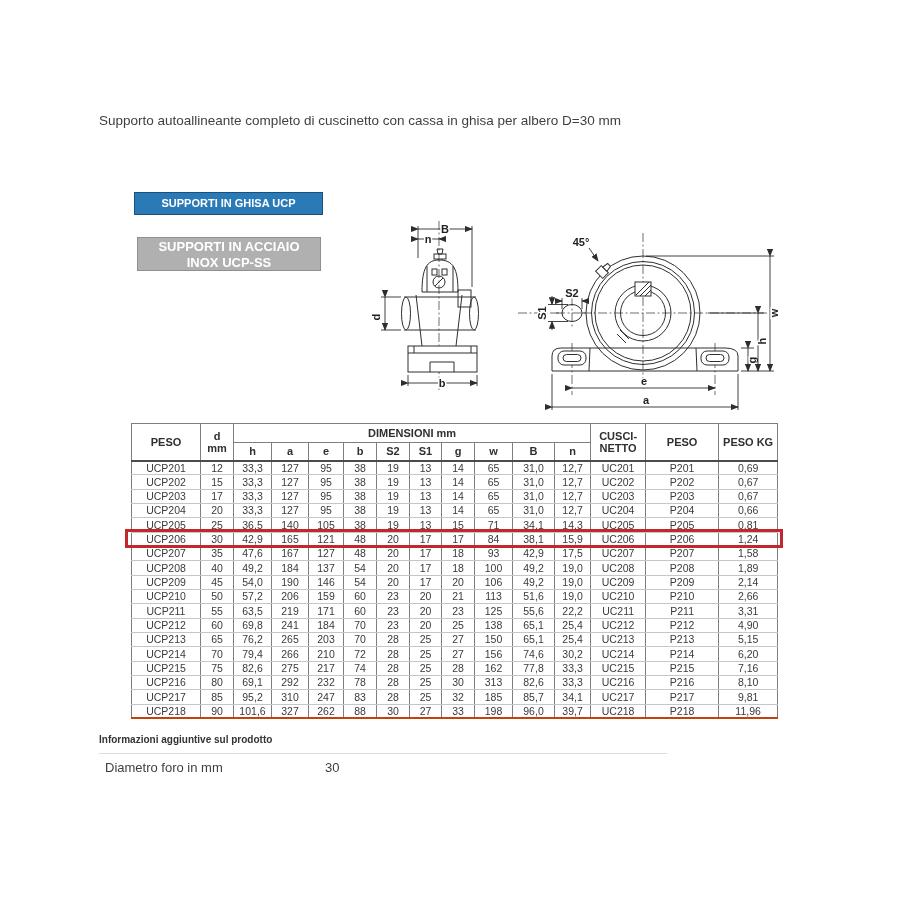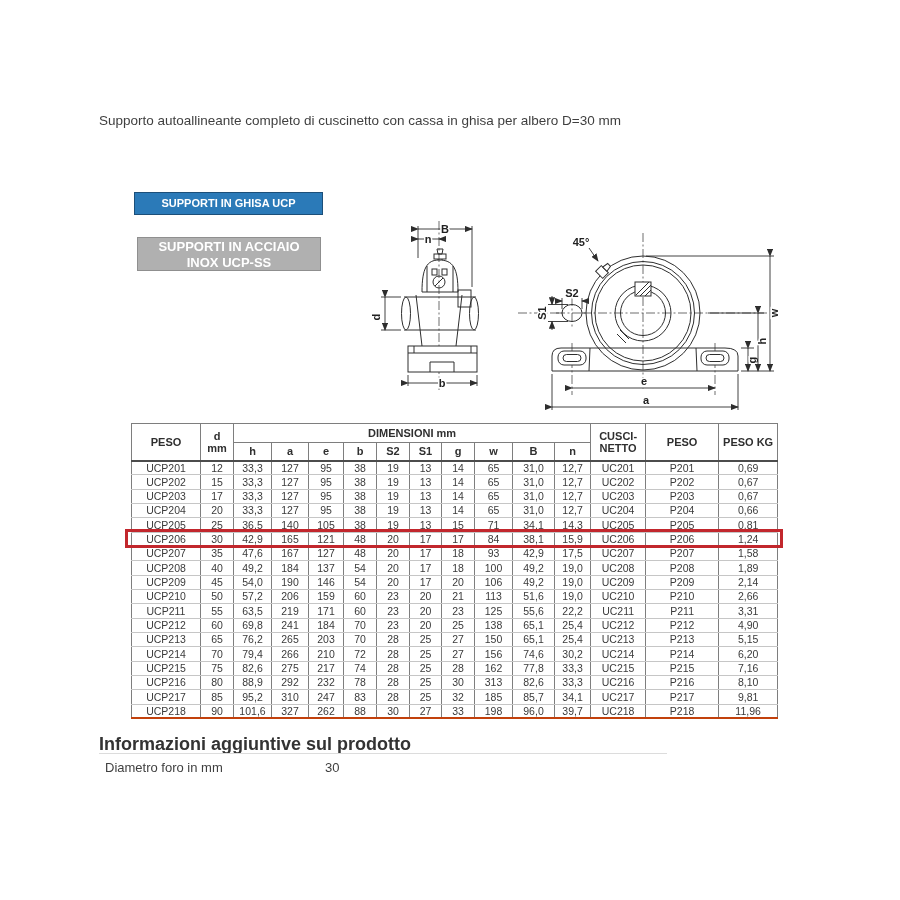--- a/index.html
+++ b/index.html
@@ -33,21 +33,21 @@
   .spec thead th.span2 { border-bottom:2px solid #4c4c4c; }
   .spec thead tr.r2 th { border-bottom:2px solid #4c4c4c; }
   .spec tbody td { height:14.33px; font-size:10.5px; padding:0;
     border-top:1px solid #c6c6c6; border-bottom:1px solid #c6c6c6;
     border-left:1px solid #7e7e7e; border-right:1px solid #7e7e7e; line-height:1; }
   .spec tbody tr:last-child td { border-bottom:2px solid #c2410c; }
 
   .hl-box { position:absolute; border:3px solid #c2272d; background:transparent;
     pointer-events:none; }
 
-  .footer-heading { position:absolute; left:99px; top:734px; font-size:18px;
+  .footer-heading { position:absolute; left:99px; top:734px; font-size:10px;
     font-weight:bold; color:#333333; }
   .footer-divider { position:absolute; left:99px; top:753px; width:568px; height:0;
     border-top:1px solid #dcdcdc; }
   .footer-label { position:absolute; left:105px; top:760px; font-size:13px; color:#3f3f3f; }
   .footer-value { position:absolute; left:325px; top:760px; font-size:13px; color:#3f3f3f; }
 </style>
 </head>
 <body>
 
 <div class="page-title">Supporto autoallineante completo di cuscinetto con cassa in ghisa per albero D=30 mm</div>
@@ -500,21 +500,21 @@
       <td>162</td>
       <td>77,8</td>
       <td>33,3</td>
       <td>UC215</td>
       <td>P215</td>
       <td>7,16</td>
     </tr>
       <tr style="">
       <td>UCP216</td>
       <td>80</td>
-      <td>88,9</td>
+      <td>69,1</td>
       <td>292</td>
       <td>232</td>
       <td>78</td>
       <td>28</td>
       <td>25</td>
       <td>30</td>
       <td>313</td>
       <td>82,6</td>
       <td>33,3</td>
       <td>UC216</td>

